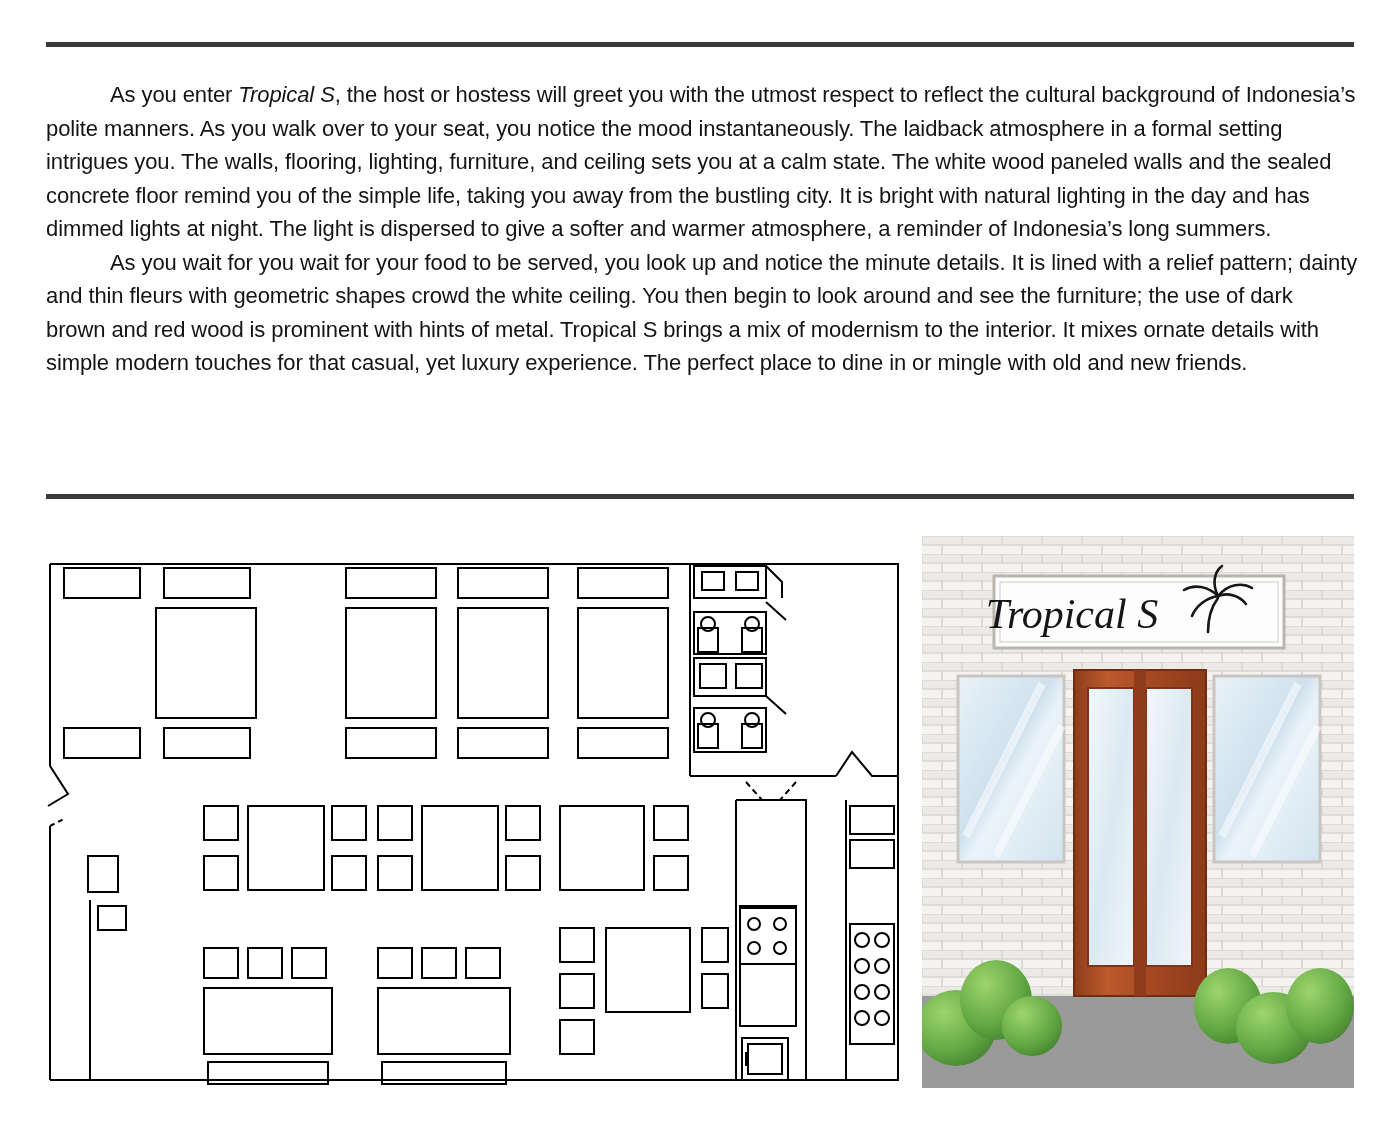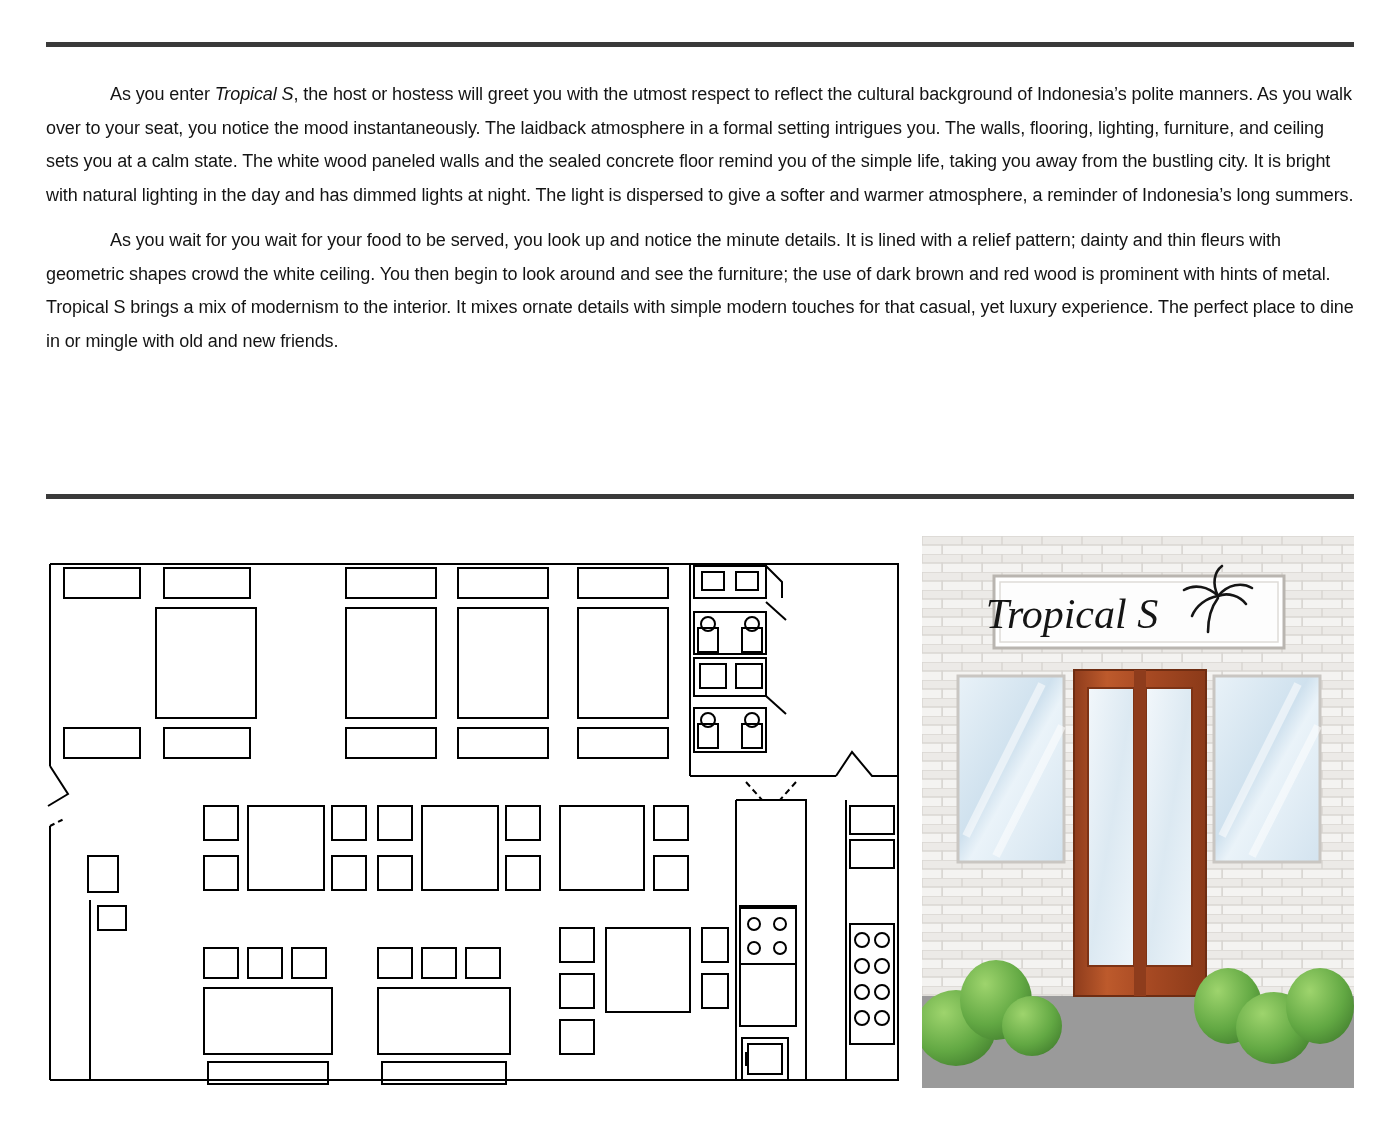--- a/index.html
+++ b/index.html
@@ -28,31 +28,31 @@
     background: #3a3a3a;
   }
   #rule-top { top: 42px; }
   #rule-bottom { top: 494px; }
 
   .body-text {
     position: absolute;
     left: 46px;
     top: 78px;
     width: 1312px;
-    font-size: 18px;
+    font-size: 22px;
     line-height: 33.5px;
     text-align: left;
     color: #141414;
     letter-spacing: -0.1px;
   }
   .body-text p {
     margin: 0;
     text-indent: 64px;
   }
-  .body-text p + p { margin-top: 12px; }
+  .body-text p + p { margin-top: 0px; }
   .body-text .ital { font-style: italic; }
 
   
   .floorplan {
     position: absolute;
     left: 46px;
     top: 556px;
     width: 856px;
     height: 532px;
   }

